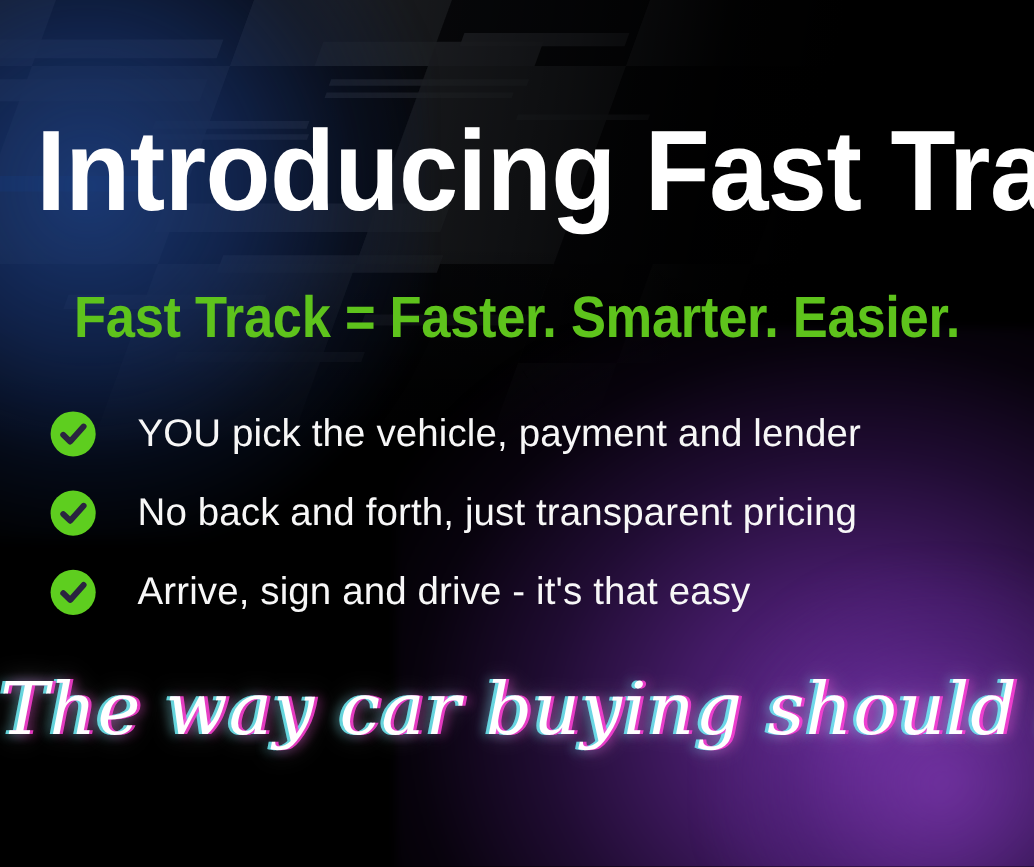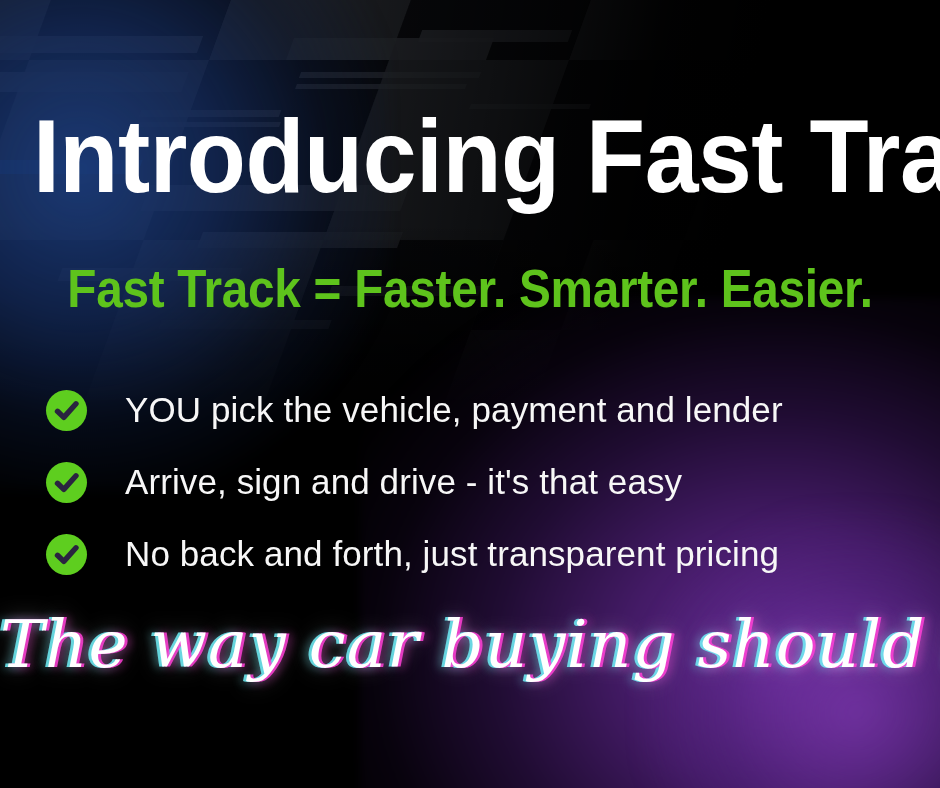--- a/index.html
+++ b/index.html
@@ -169,21 +169,20 @@
   }
 
   .bullets {
     position: absolute;
     left: 46px;
     top: 374px;
     width: 860px;
   }
   .bullet-row {
     display: flex;
-    align-items: center;
     height: 72px;
   }
   .check-badge {
     flex: 0 0 auto;
     width: 41px;
     height: 41px;
     border-radius: 50%;
     background: #5ece1f;
     display: flex;
     align-items: center;
@@ -287,30 +286,30 @@
         </span>
         <span class="bullet-text">YOU pick the vehicle, payment and lender</span>
       </div>
 
       <div class="bullet-row">
         <span class="check-badge">
           <svg width="41" height="41" viewBox="0 0 41 41" aria-hidden="true">
             <path d="M11.5 21.3 L17.8 27.4 L30.0 13.8" fill="none" stroke="#2a2440" stroke-width="5.4" stroke-linecap="round" stroke-linejoin="round"></path>
           </svg>
         </span>
-        <span class="bullet-text">Arrive, sign and drive - it's that easy</span>
+        <span class="bullet-text">No back and forth, just transparent pricing</span>
       </div>
 
       <div class="bullet-row">
         <span class="check-badge">
           <svg width="41" height="41" viewBox="0 0 41 41" aria-hidden="true">
             <path d="M11.5 21.3 L17.8 27.4 L30.0 13.8" fill="none" stroke="#2a2440" stroke-width="5.4" stroke-linecap="round" stroke-linejoin="round"></path>
           </svg>
         </span>
-        <span class="bullet-text">No back and forth, just transparent pricing</span>
+        <span class="bullet-text">Arrive, sign and drive - it's that easy</span>
       </div>
 
     </div>
 
     <div class="script">The way car buying should be.</div>
 
   </div>
 </div>
 
 </body></html>

